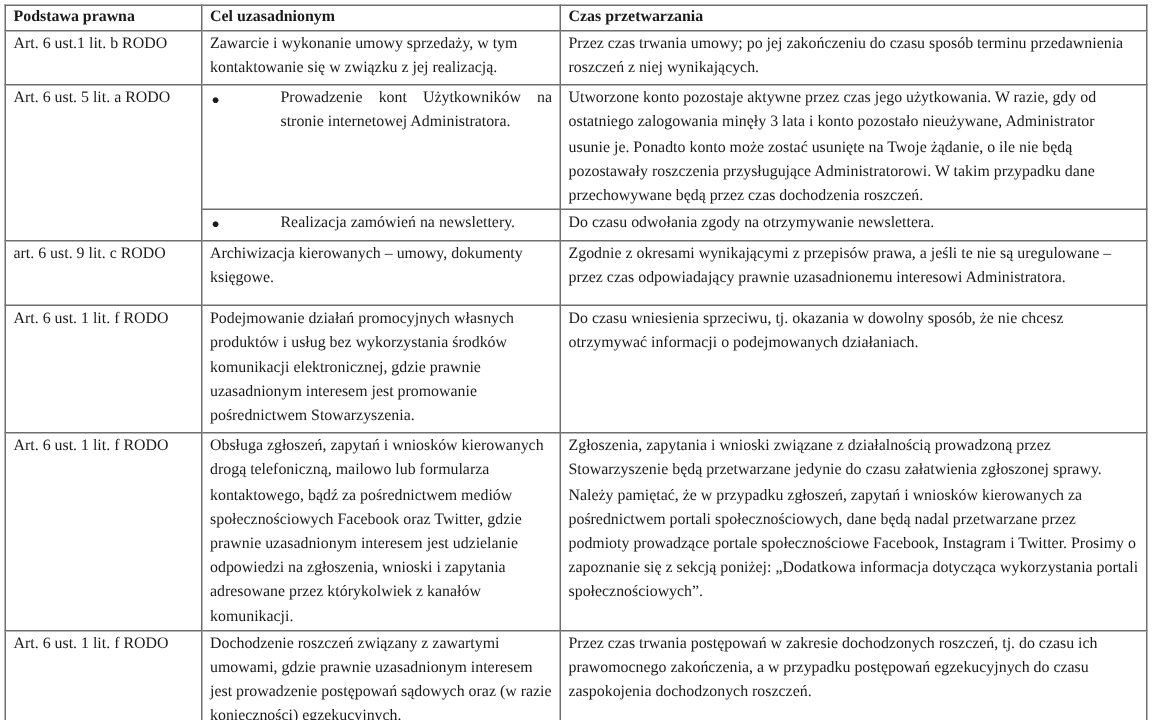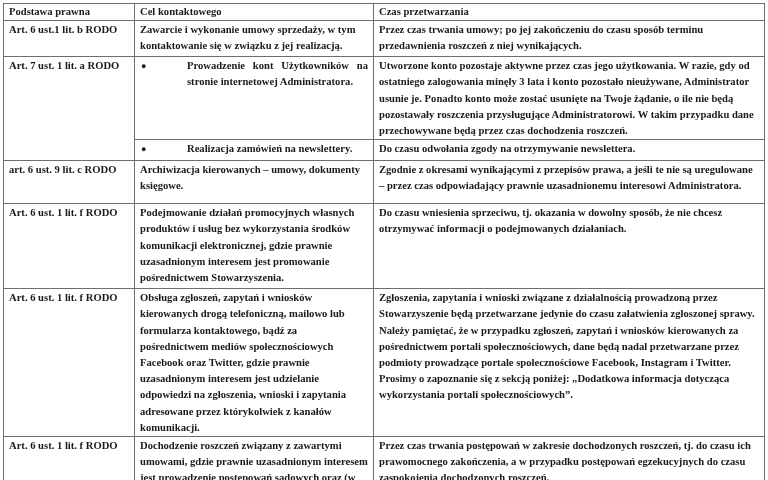--- a/index.html
+++ b/index.html
@@ -12,21 +12,21 @@
     font-family: "Liberation Serif", "DejaVu Serif", serif;
     font-size: 10.6px;
     line-height: 16.2px;
     color: #1a1a1a;
   }
   table.rodo td, table.rodo th {
     border: 1px solid #6e6e6e;
     vertical-align: top;
     padding: 1px 5px 0 5px;
     text-align: left;
-    font-weight: bold;
+    font-weight: normal;
   }
   table.rodo th { font-weight: bold; padding-top: 0; }
   td.just { text-align: justify; text-align-last: left; }
   col.c1 { width: 131px; }
   col.c2 { width: 239px; }
   col.c3 { width: 391px; }
   .bul { display: flex; }
   .bul .dot { width: 18px; flex: 0 0 18px; font-size: 9px; padding-left: 1px; }
   .bul .txt { flex: 1; text-align: justify; text-align-last: left; margin-left: 28px; }
 </style>
@@ -35,33 +35,33 @@
 
 <table class="rodo">
   <colgroup>
       <col class="c1">
       <col class="c2">
       <col class="c3">
     </colgroup>
   <thead>
     <tr style="height:17px">
       <th>Podstawa prawna</th>
-      <th>Cel kontaktowego</th>
+      <th>Cel uzasadnionym</th>
       <th>Czas przetwarzania</th>
     </tr>
   </thead>
   <tbody>
     <tr style="height:36px">
       <td>Art. 6 ust.1 lit. b RODO</td>
       <td class="just">Zawarcie i wykonanie umowy sprzedaży, w tym kontaktowanie się w związku z jej realizacją.</td>
       <td class="just">Przez czas trwania umowy; po jej zakończeniu do czasu sposób terminu przedawnienia roszczeń z niej wynikających.</td>
     </tr>
 
     <tr style="height:82px">
-      <td rowspan="2">Art. 7 ust. 1 lit. a RODO</td>
+      <td rowspan="2">Art. 6 ust. 5 lit. a RODO</td>
       <td>
         <div class="bul">
           <span class="dot">●</span>
           <span class="txt">Prowadzenie kont Użytkowników na stronie internetowej Administratora.</span>
         </div>
       </td>
       <td class="just">Utworzone konto pozostaje aktywne przez czas jego użytkowania. W razie, gdy od ostatniego zalogowania minęły 3 lata i konto pozostało nieużywane, Administrator usunie je. Ponadto konto może zostać usunięte na Twoje żądanie, o ile nie będą pozostawały roszczenia przysługujące Administratorowi. W takim przypadku dane przechowywane będą przez czas dochodzenia roszczeń.</td>
     </tr>
     <tr style="height:21px">
       <td>

